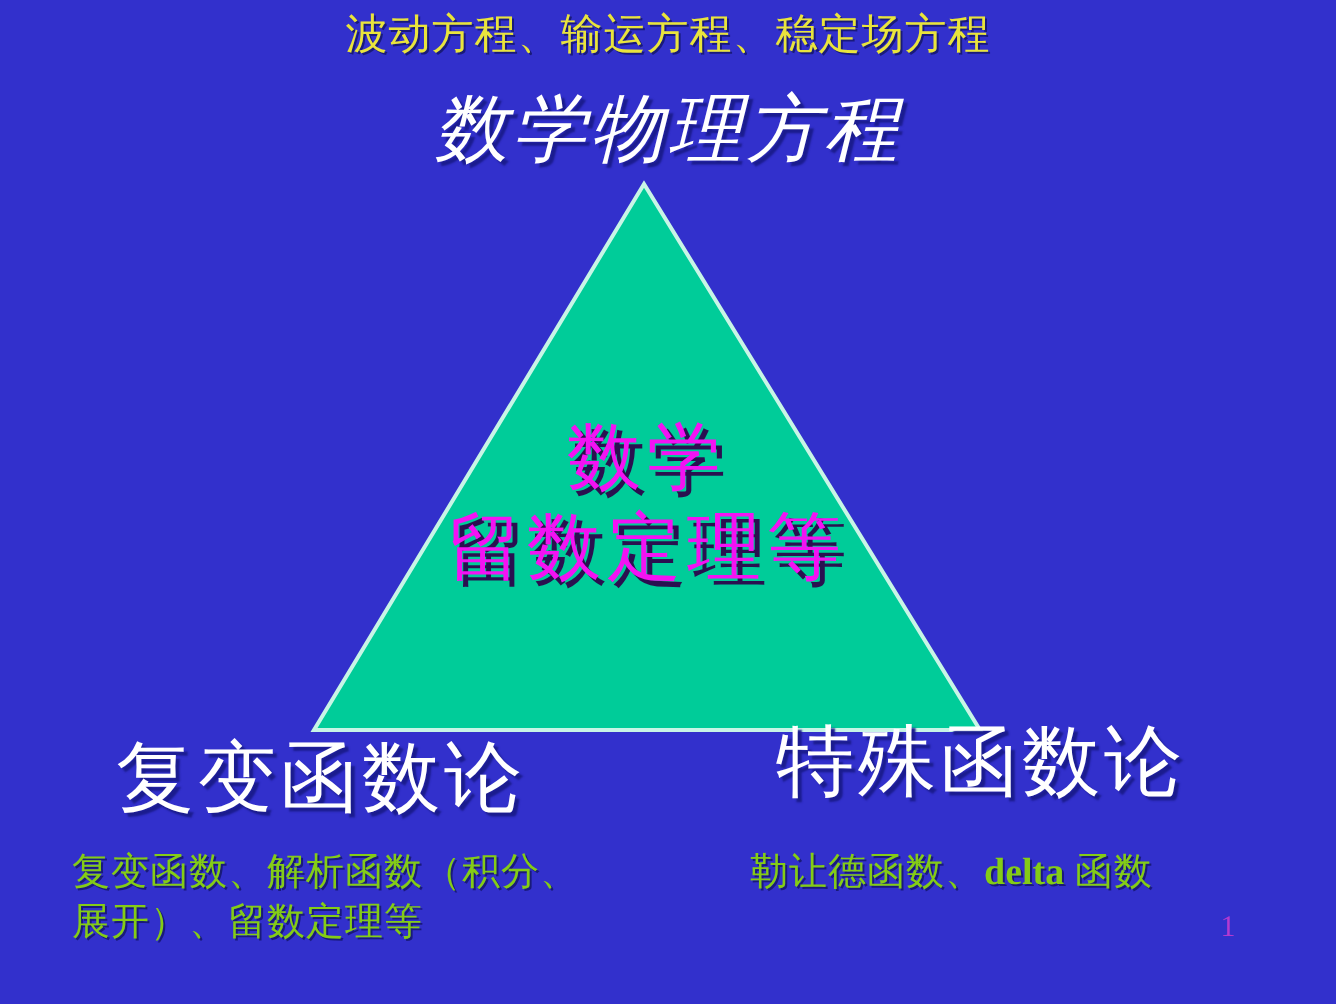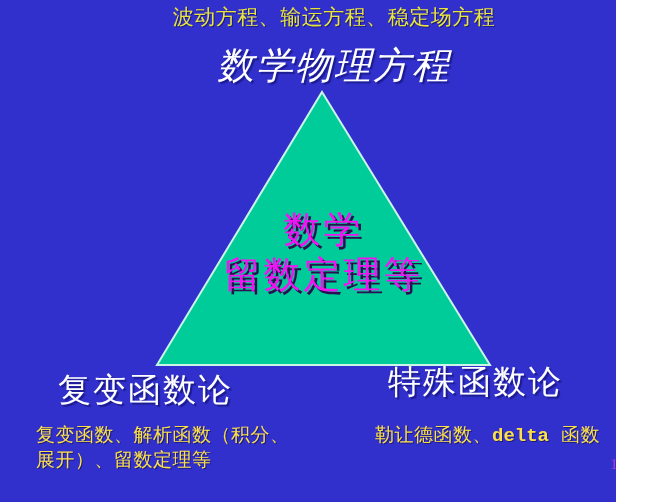--- a/index.html
+++ b/index.html
@@ -8,21 +8,21 @@
   }
   body {
     width: 668px;
     height: 502px;
     overflow: hidden;
     font-family: "Liberation Serif", "DejaVu Serif", serif;
   }
 
   #slide {
     position: relative;
-    width: 616px;
+    width: 668px;
     height: 502px;
     background: #3230cc;
     overflow: hidden;
   }
 
   
   #triangle-layer {
     position: absolute;
     left: 0;
     top: 0;
@@ -76,38 +76,37 @@
     font-size: 37px;
     white-space: nowrap;
   }
   #center-text .line1 { display: block; }
   #center-text .line2 { display: block; }
 
   
   .bottom-heading {
     position: absolute;
     color: #ffffff;
-    font-size: 33px;
+    font-size: 39px;
     line-height: 40px;
     letter-spacing: 2px;
     text-shadow: 2px 2px 1px #1b1c8e;
     white-space: nowrap;
   }
   #heading-left  { left: 58px;  top: 370px; }
   #heading-right { left: 388px; top: 362px; }
 
   
   .bottom-detail {
     position: absolute;
-    color: #fde047;
+    color: #84cc16;
     text-shadow: 1px 1px 0 #191a7a;
     font-size: 19px;
     line-height: 25px;
     letter-spacing: 0.5px;
-    font-family: Liberation Mono, monospace;
   }
   #detail-left {
     left: 36px;
     top: 424px;
     width: 310px;
   }
   #detail-left .dl-line { display: block; white-space: nowrap; }
   #detail-right {
     left: 375px;
     top: 424px;

